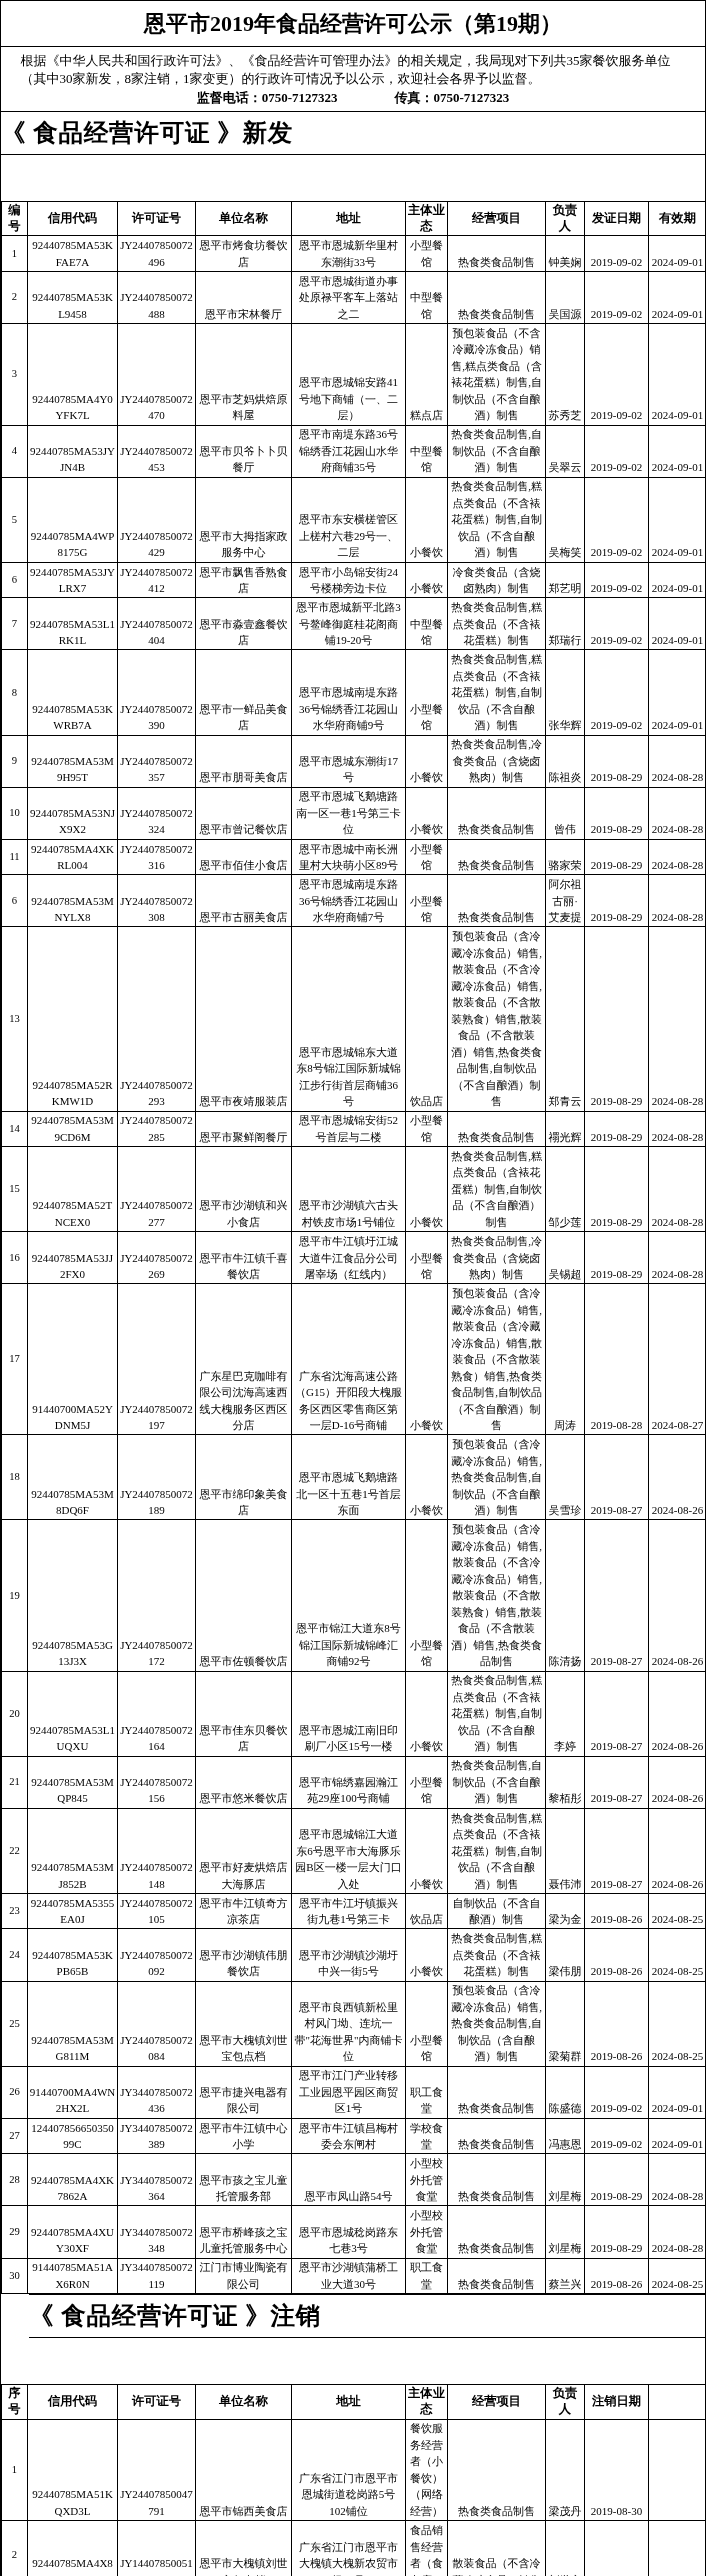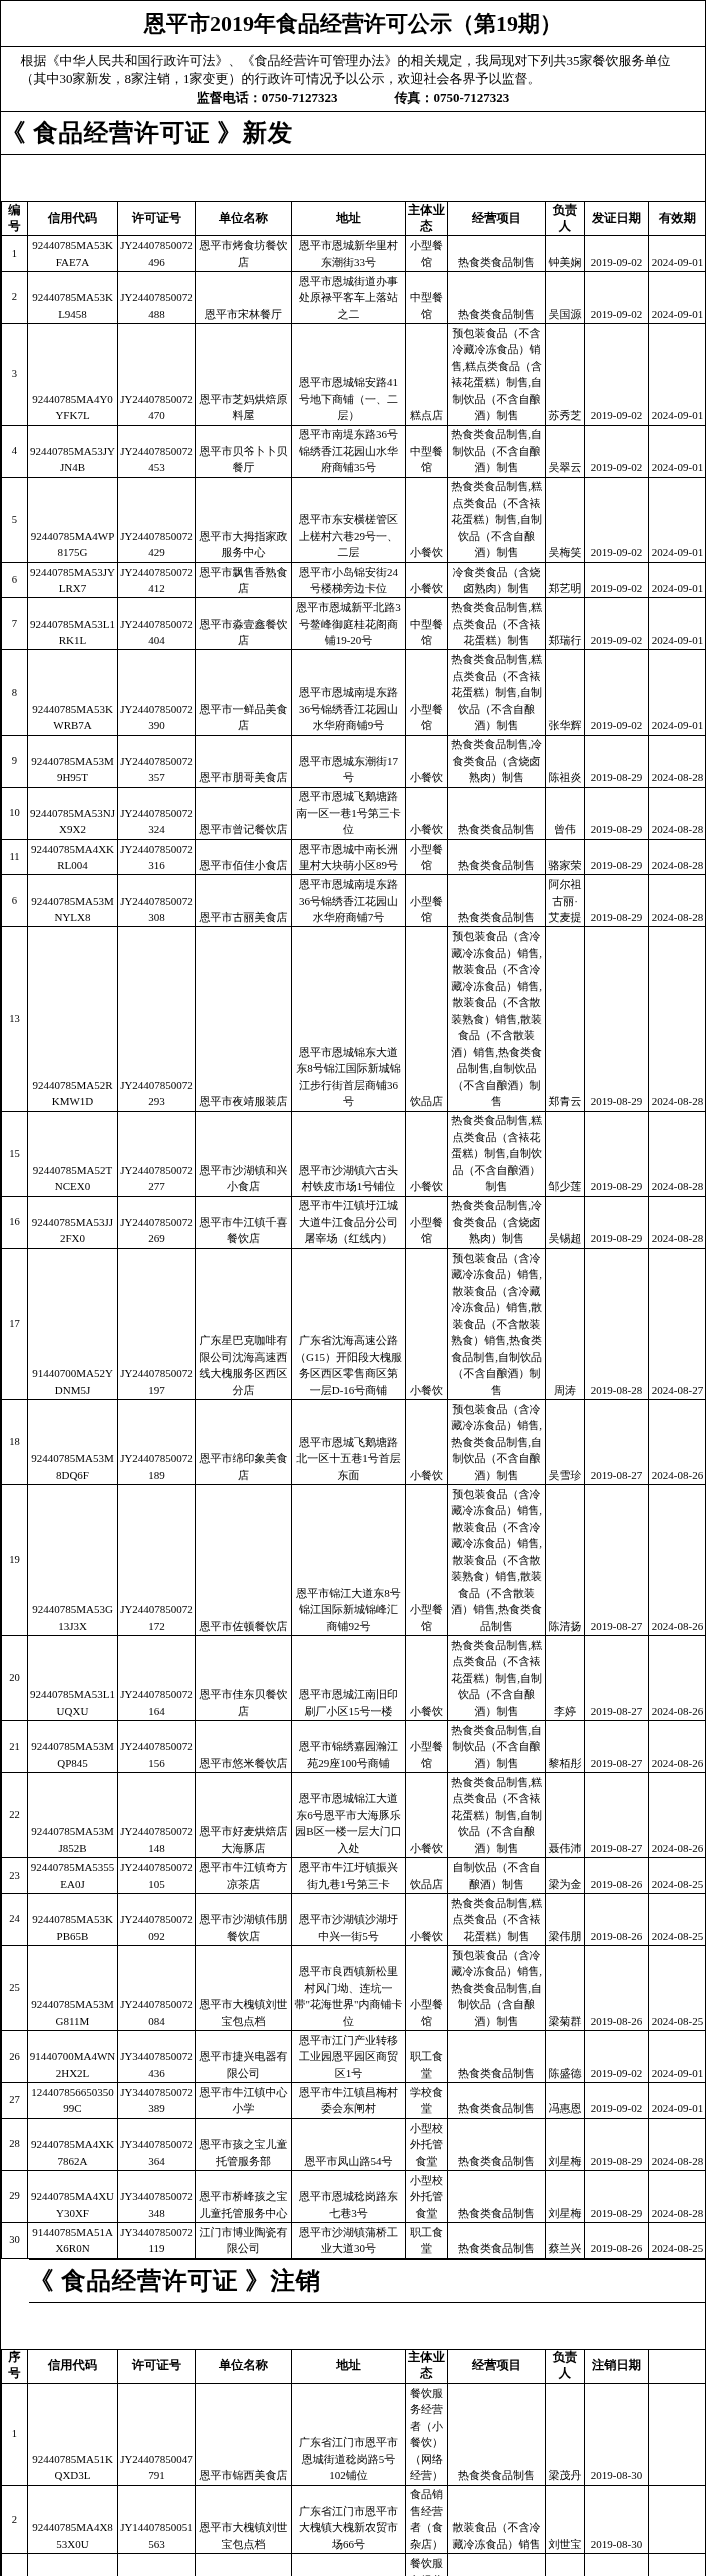--- a/index.html
+++ b/index.html
@@ -213,20 +213,32 @@
           <td class="c2">JY24407850072293</td>
           <td class="c3">恩平市夜靖服装店</td>
           <td class="c4">恩平市恩城锦东大道东8号锦江国际新城锦江步行街首层商铺36号</td>
           <td class="c5">饮品店</td>
           <td class="c6">预包装食品（含冷藏冷冻食品）销售,散装食品（不含冷藏冷冻食品）销售,散装食品（不含散装熟食）销售,散装食品（不含散装酒）销售,热食类食品制售,自制饮品（不含自酿酒）制售</td>
           <td class="c7">郑青云</td>
           <td class="c8">2019-08-29</td>
           <td class="c9">2024-08-28</td>
         </tr>
         <tr>
+          <td class="c0">14</td>
+          <td class="c1">92440785MA53M9CD6M</td>
+          <td class="c2">JY24407850072285</td>
+          <td class="c3">恩平市聚鲜阁餐厅</td>
+          <td class="c4">恩平市恩城锦安街52号首层与二楼</td>
+          <td class="c5">小型餐馆</td>
+          <td class="c6">热食类食品制售</td>
+          <td class="c7">禤光辉</td>
+          <td class="c8">2019-08-29</td>
+          <td class="c9">2024-08-28</td>
+        </tr>
+        <tr>
           <td class="c0">15</td>
           <td class="c1">92440785MA52TNCEX0</td>
           <td class="c2">JY24407850072277</td>
           <td class="c3">恩平市沙湖镇和兴小食店</td>
           <td class="c4">恩平市沙湖镇六古头村铁皮市场1号铺位</td>
           <td class="c5">小餐饮</td>
           <td class="c6">热食类食品制售,糕点类食品（含裱花蛋糕）制售,自制饮品（不含自酿酒）制售</td>
           <td class="c7">邹少莲</td>
           <td class="c8">2019-08-29</td>
           <td class="c9">2024-08-28</td>

